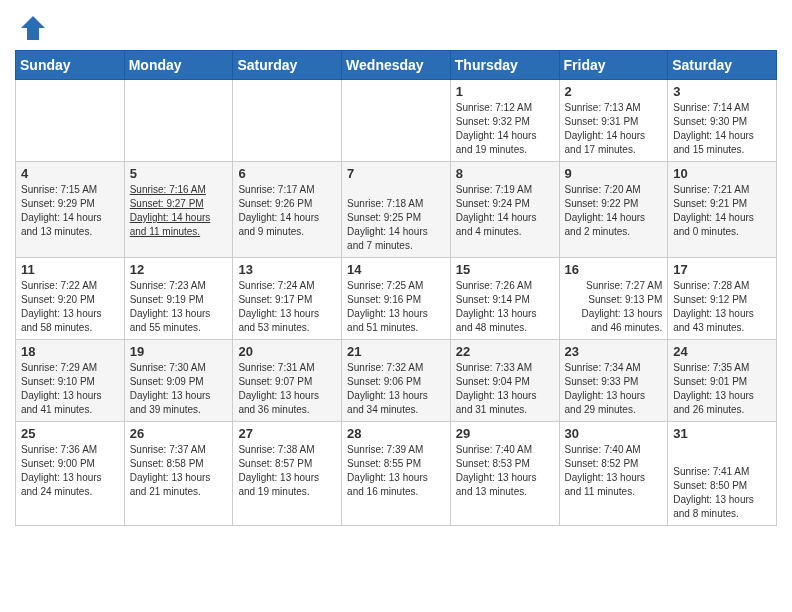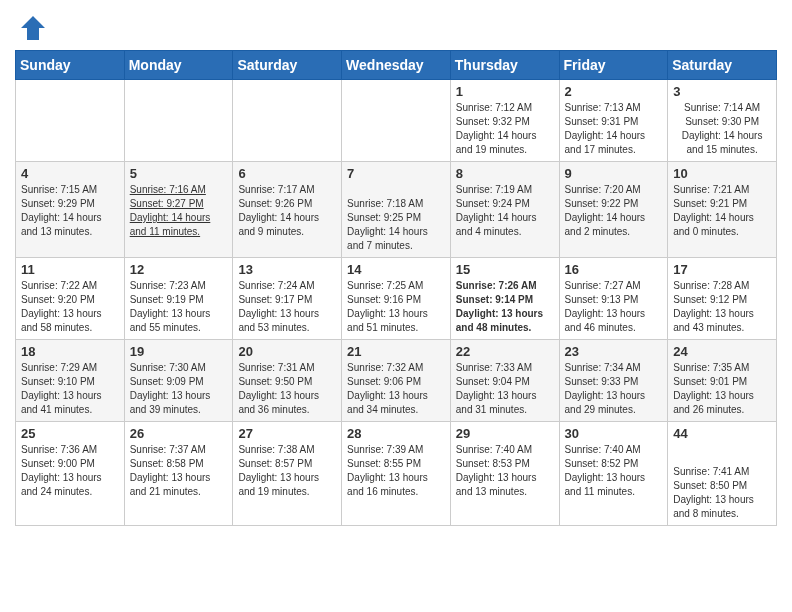--- a/index.html
+++ b/index.html
@@ -144,21 +144,21 @@
 Daylight: 14 hours and 19 minutes.</div>
         </td>
         <td>
           <span class="day-number">2</span>
           <div class="day-info" style="white-space: pre-line;">Sunrise: 7:13 AM
 Sunset: 9:31 PM
 Daylight: 14 hours and 17 minutes.</div>
         </td>
         <td>
           <span class="day-number">3</span>
-          <div class="day-info" style="white-space: pre-line; text-align: center;">Sunrise: 7:14 AM
+          <div class="day-info" style="white-space: pre-line;">Sunrise: 7:14 AM
 Sunset: 9:30 PM
 Daylight: 14 hours and 15 minutes.</div>
         </td>
       </tr>
       <tr class="row-even">
         <td>
           <span class="day-number">4</span>
           <div class="day-info" style="white-space: pre-line;">Sunrise: 7:15 AM
 Sunset: 9:29 PM
 Daylight: 14 hours and 13 minutes.</div>
@@ -220,27 +220,27 @@
 Daylight: 13 hours and 53 minutes.</div>
         </td>
         <td>
           <span class="day-number">14</span>
           <div class="day-info" style="white-space: pre-line;">Sunrise: 7:25 AM
 Sunset: 9:16 PM
 Daylight: 13 hours and 51 minutes.</div>
         </td>
         <td>
           <span class="day-number">15</span>
-          <div class="day-info" style="white-space: pre-line; font-weight: bold;">Sunrise: 7:26 AM
+          <div class="day-info" style="white-space: pre-line;">Sunrise: 7:26 AM
 Sunset: 9:14 PM
 Daylight: 13 hours and 48 minutes.</div>
         </td>
         <td>
           <span class="day-number">16</span>
-          <div class="day-info" style="white-space: pre-line;">Sunrise: 7:27 AM
+          <div class="day-info" style="white-space: pre-line; text-align: right;">Sunrise: 7:27 AM
 Sunset: 9:13 PM
 Daylight: 13 hours and 46 minutes.</div>
         </td>
         <td>
           <span class="day-number">17</span>
           <div class="day-info" style="white-space: pre-line;">Sunrise: 7:28 AM
 Sunset: 9:12 PM
 Daylight: 13 hours and 43 minutes.</div>
         </td>
       </tr>
@@ -253,21 +253,21 @@
         </td>
         <td>
           <span class="day-number">19</span>
           <div class="day-info" style="white-space: pre-line;">Sunrise: 7:30 AM
 Sunset: 9:09 PM
 Daylight: 13 hours and 39 minutes.</div>
         </td>
         <td>
           <span class="day-number">20</span>
           <div class="day-info" style="white-space: pre-line;">Sunrise: 7:31 AM
-Sunset: 9:50 PM
+Sunset: 9:07 PM
 Daylight: 13 hours and 36 minutes.</div>
         </td>
         <td>
           <span class="day-number">21</span>
           <div class="day-info" style="white-space: pre-line;">Sunrise: 7:32 AM
 Sunset: 9:06 PM
 Daylight: 13 hours and 34 minutes.</div>
         </td>
         <td>
           <span class="day-number">22</span>
@@ -319,20 +319,20 @@
 Sunset: 8:53 PM
 Daylight: 13 hours and 13 minutes.</div>
         </td>
         <td>
           <span class="day-number">30</span>
           <div class="day-info" style="white-space: pre-line;">Sunrise: 7:40 AM
 Sunset: 8:52 PM
 Daylight: 13 hours and 11 minutes.</div>
         </td>
         <td>
-          <span class="day-number">44</span>
+          <span class="day-number">31</span>
           <div class="day-info" style="white-space: pre-line; margin-top: 24px;">Sunrise: 7:41 AM
 Sunset: 8:50 PM
 Daylight: 13 hours and 8 minutes.</div>
         </td>
       </tr>
     </tbody>
 </table>
 
 </body></html>

